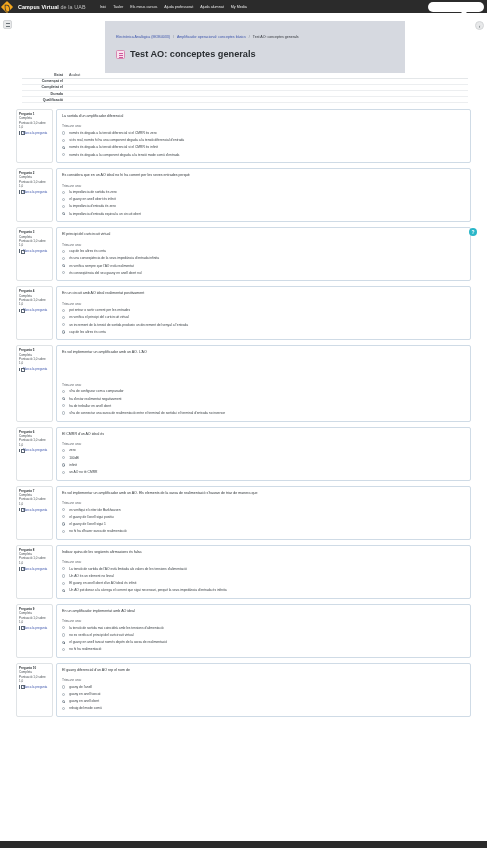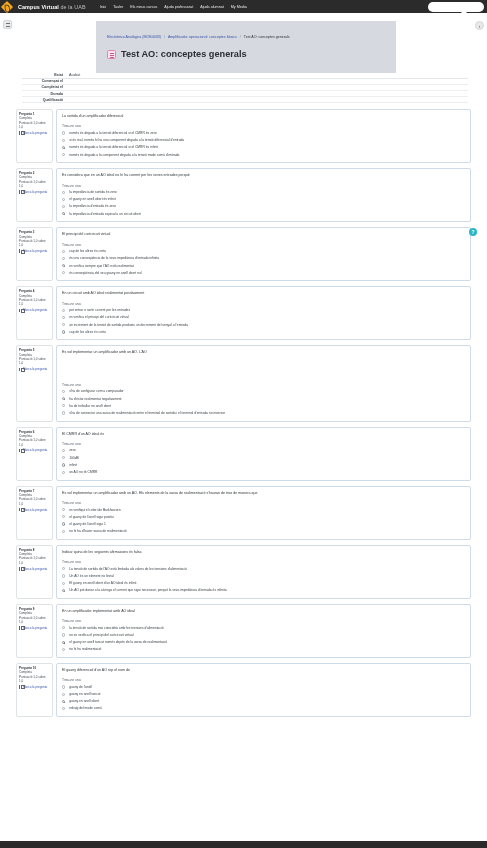--- a/index.html
+++ b/index.html
@@ -97,21 +97,21 @@
     border: 1px solid #d4d6d8;
     border-radius: 50%;
     display: flex; align-items: center; justify-content: center;
     font-size: 5px; color: #5d6569;
     cursor: pointer; z-index: 40;
   }
 
   
   .page-banner {
     position: absolute;
-    left: 96px; top: 21px;
+    left: 105px; top: 21px;
     width: 300px; height: 52px;
     background: #d6d9e0;
     z-index: 10;
   }
   .breadcrumb {
     position: absolute; left: 11px; top: 14px;
     font-size: 3.6px;
     color: #4a5fb5;
     white-space: nowrap;
     display: flex; align-items: center; gap: 3px;

